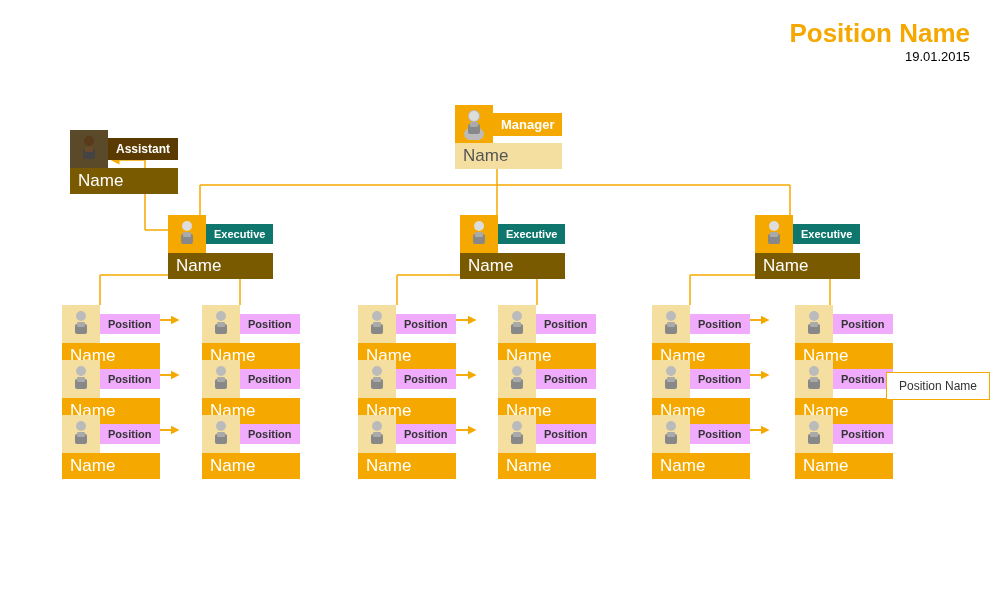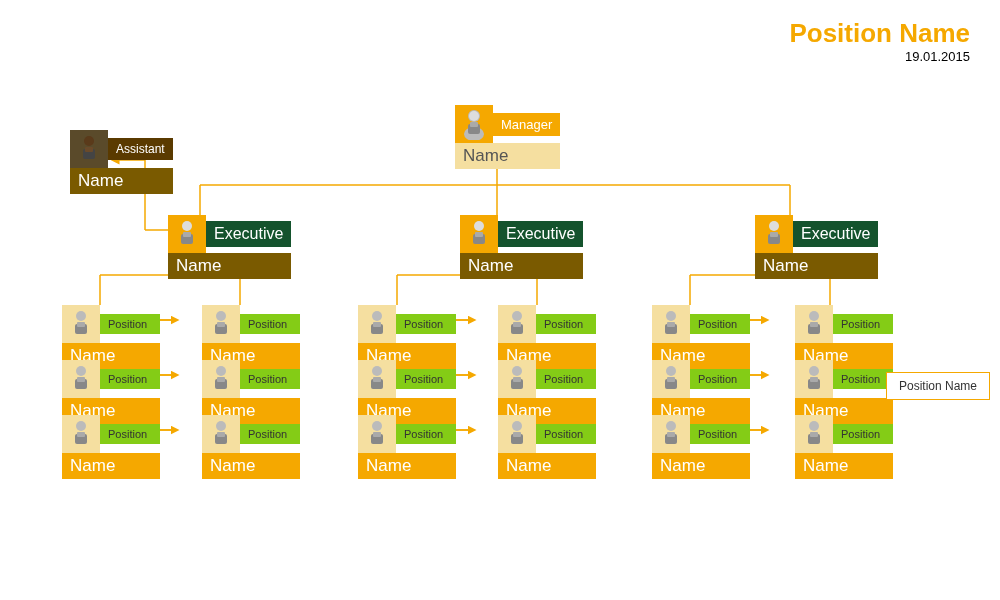--- a/index.html
+++ b/index.html
@@ -51,28 +51,28 @@
       flex-shrink: 0;
     }
 
     .avatar-box.dark { background: #5a4a2a; }
     .avatar-box.orange { background: #F5A800; }
     .avatar-box.pale { background: #f5dfa0; }
 
     .label-box {
       padding: 4px 8px;
       font-size: 12px;
-      font-weight: normal;
+      font-weight: bold;
       color: #fff;
       white-space: nowrap;
       min-width: 60px;
     }
     .label-box.manager { background: #F5A800; font-size: 13px; }
-    .label-box.executive { background: #14532d; font-size: 16px; }
-    .label-box.position { background: #84cc16; color: #333; font-size: 11px; }
+    .label-box.executive { background: #0f766e; font-size: 11px; }
+    .label-box.position { background: #f0abfc; color: #333; font-size: 11px; }
     .label-box.assistant { background: #5a3a00; font-size: 12px; }
 
     .name-box {
       padding: 3px 8px;
       font-size: 17px;
       color: #fff;
       white-space: nowrap;
     }
     .name-box.manager { background: #f5dfa0; color: #555; min-width: 96px; }
     .name-box.executive { background: #7a5a00; }

